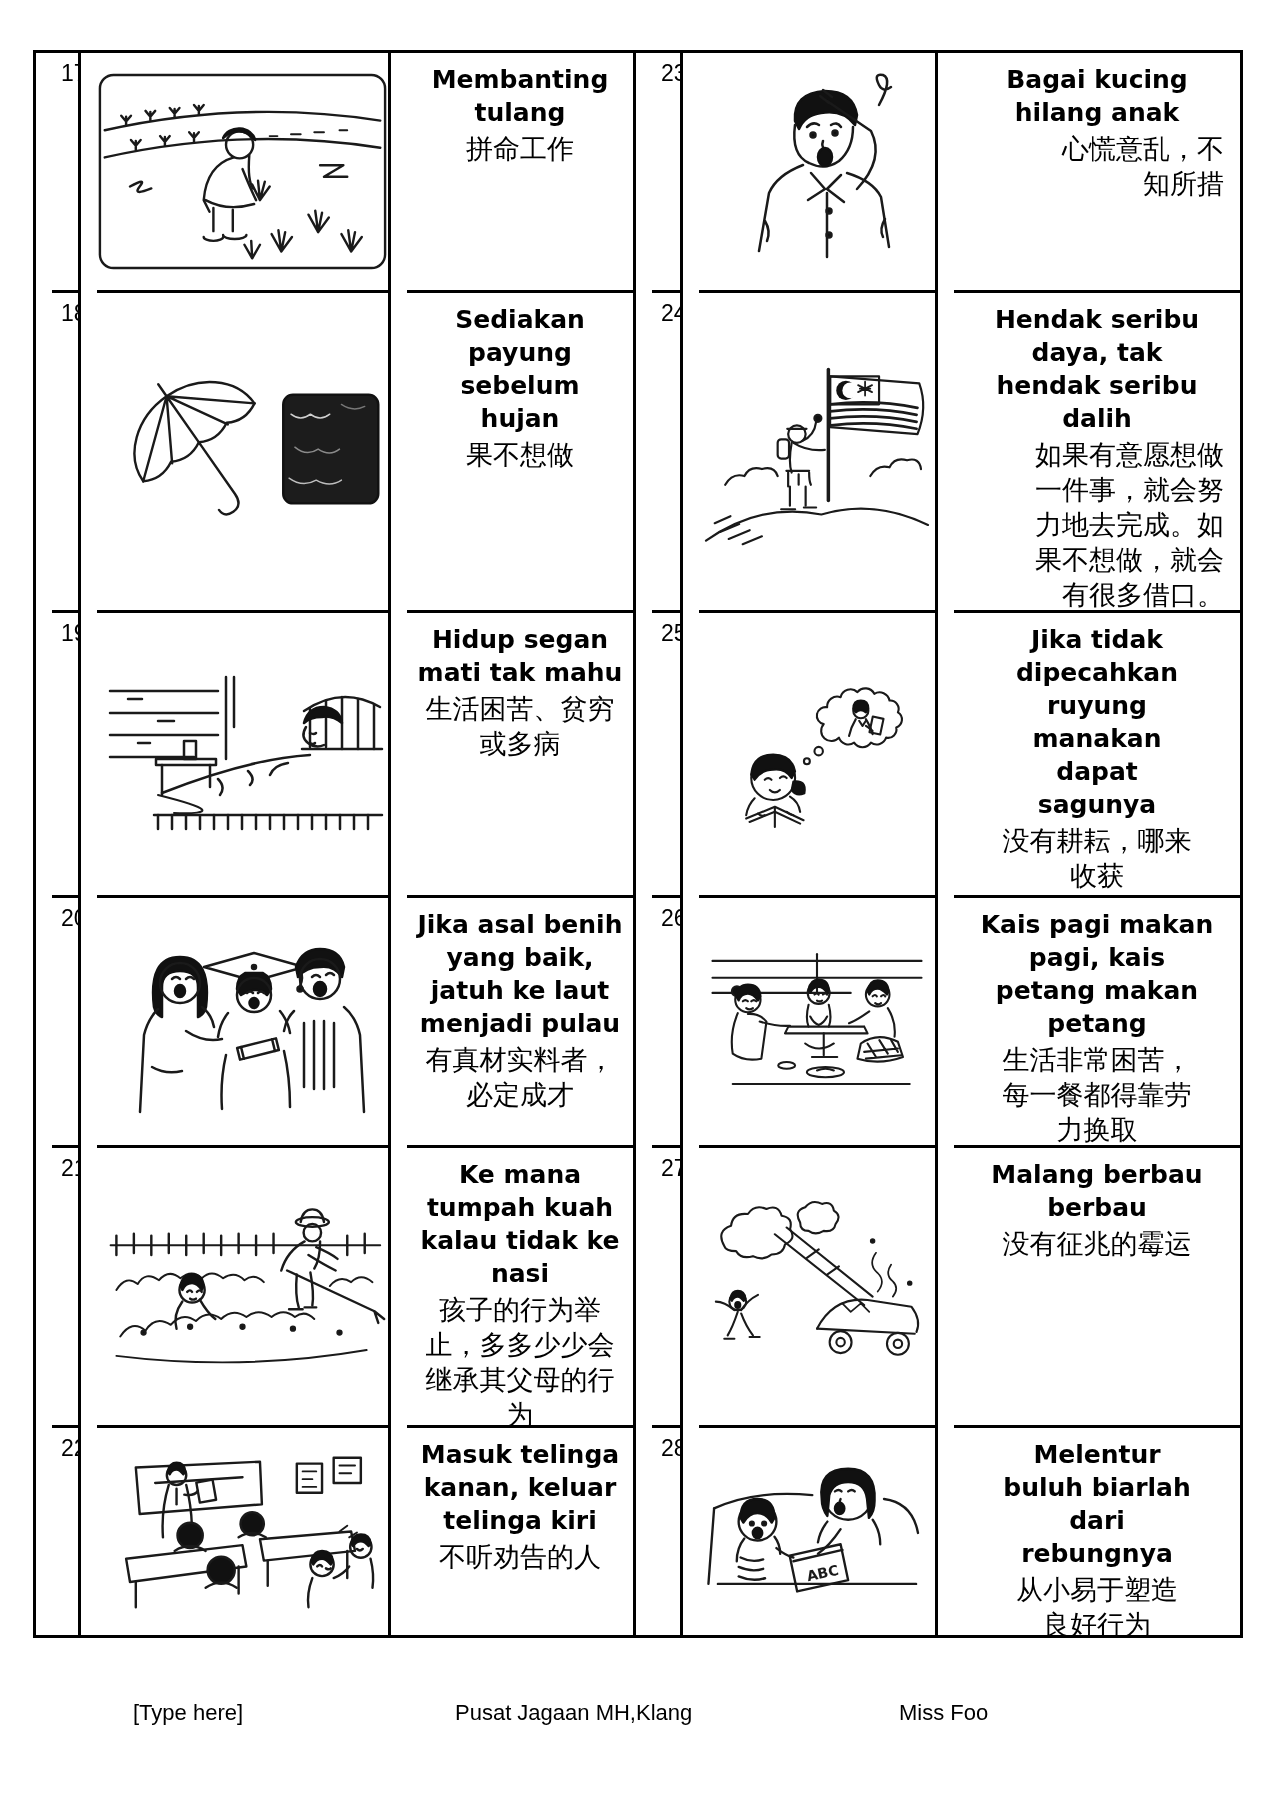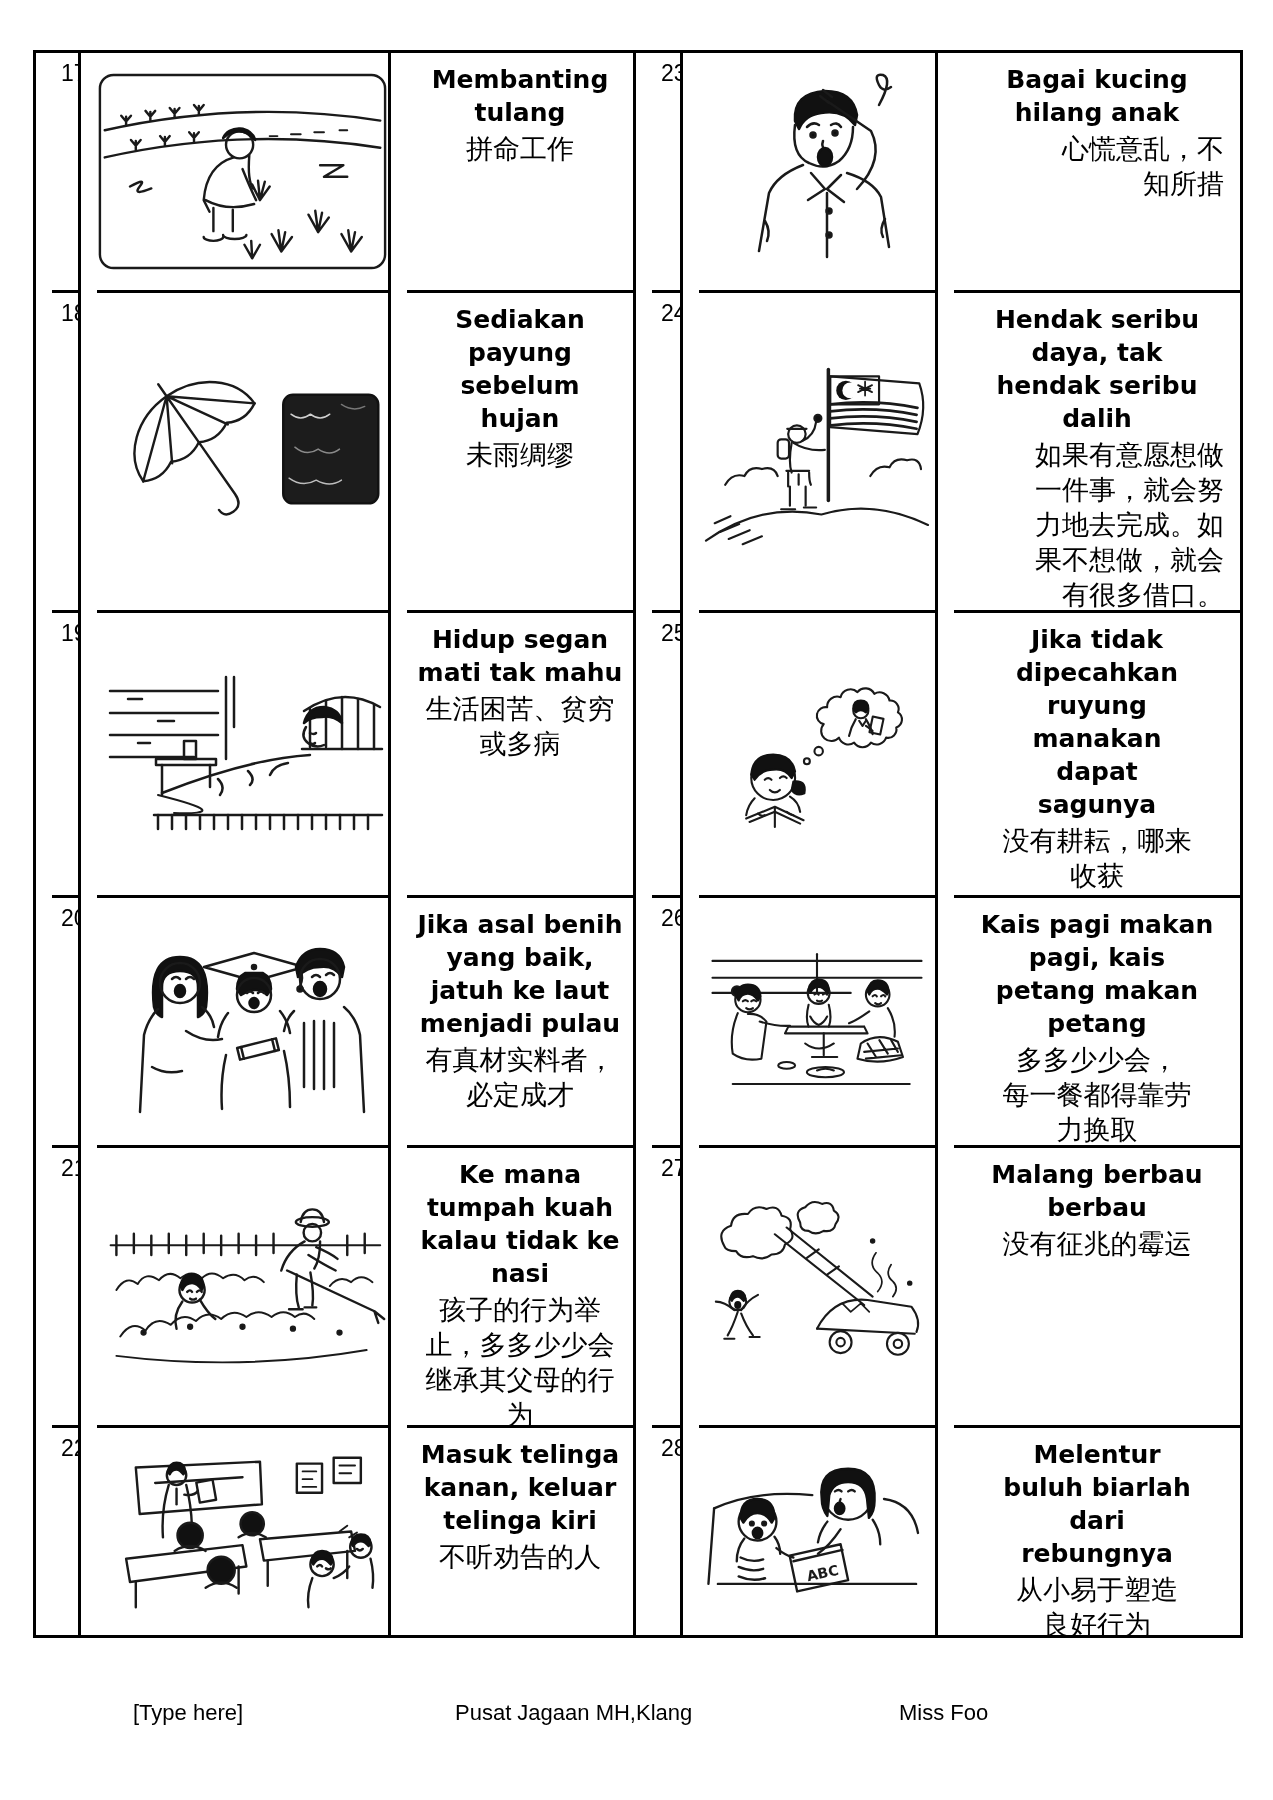--- a/index.html
+++ b/index.html
@@ -113,21 +113,21 @@
           <path d="M198,132 q14,10 28,2 q14,8 26,0" stroke="#bdbdbd" stroke-width="1.5"></path>
           <path d="M252,56 q12,8 24,2" stroke="#777" stroke-width="1.5"></path>
         </g>
       </svg>
     </div>
     <div class="cell txt">
       <div class="malay">Sediakan
 payung
 sebelum
 hujan</div>
-      <div class="chinese">未雨绸缪</div>
+      <div class="chinese">果不想做</div>
     </div>
     <div class="cell num">24</div>
     <div class="cell img">
       <svg width="248" height="206" viewBox="0 0 270 225">
         <g fill="none" stroke="#1a1a1a" stroke-width="2.5" stroke-linecap="round" stroke-linejoin="round">
           <path d="M148,18 V168" stroke-width="4"></path>
           <path d="M150,26 L252,34 Q262,62 250,92 L150,84 Z" fill="#fff"></path>
           <path d="M150,58 Q200,52 250,62 M150,66 Q200,60 249,70 M150,74 Q200,68 249,78 M151,82 Q200,76 249,86" stroke-width="3"></path>
           <rect x="150" y="26" width="56" height="32"></rect>
           <circle cx="168" cy="42" r="11" fill="#111" stroke="none"></circle>
@@ -306,21 +306,21 @@
           <ellipse cx="104" cy="144" rx="10" ry="4"></ellipse>
           <path d="M40,166 H250"></path>
         </g>
       </svg>
     </div>
     <div class="cell txt">
       <div class="malay">Kais pagi makan
 pagi, kais
 petang makan
 petang</div>
-      <div class="chinese">多多少少会，
+      <div class="chinese">生活非常困苦，
 每一餐都得靠劳
 力换取</div>
     </div>
 
     <div class="cell num">21</div>
     <div class="cell img">
       <svg width="300" height="210" viewBox="0 0 300 210">
         <g fill="none" stroke="#1a1a1a" stroke-width="2.5" stroke-linecap="round" stroke-linejoin="round">
           <path d="M14,62 H292" stroke-width="2"></path>
           <path d="M20,52 V72 M38,50 V70 M56,52 V72 M74,50 V70 M92,52 V72 M110,50 V70 M128,52 V72 M146,50 V70 M164,52 V72 M182,50 V70 M258,52 V72 M276,50 V70"></path>

